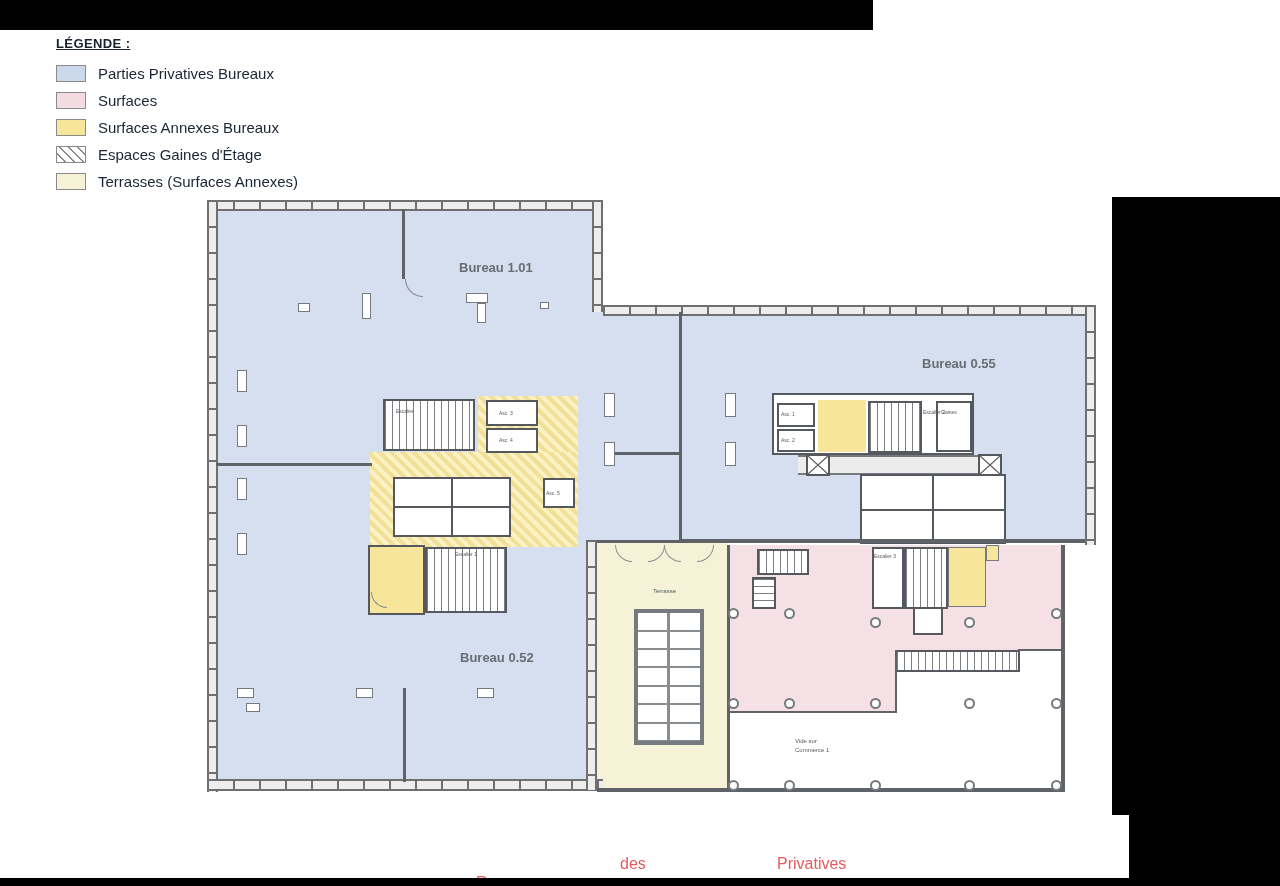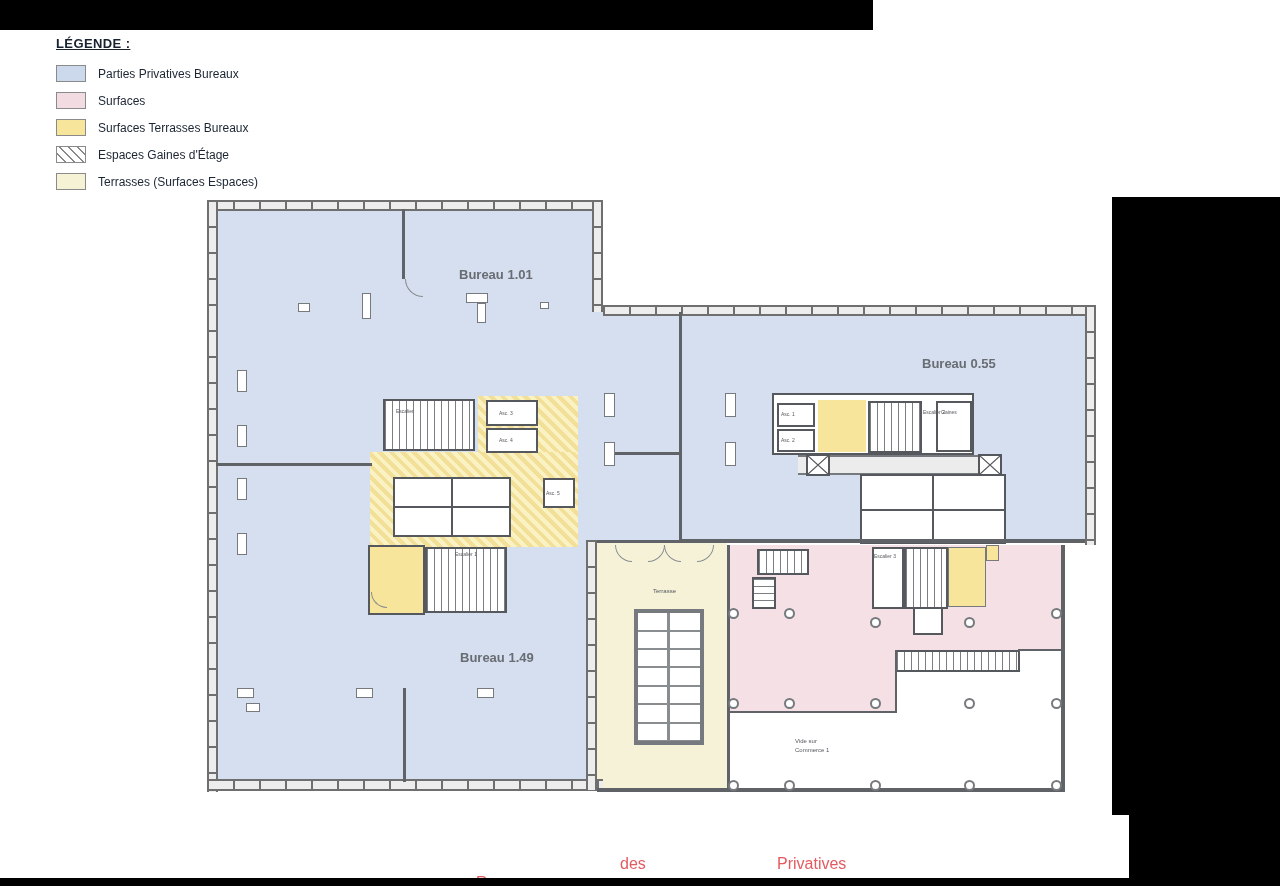--- a/index.html
+++ b/index.html
@@ -12,21 +12,21 @@
   .legend{position:absolute;left:12px;top:36px;margin-left:44px;}
   .legend-title{font-size:13px;font-weight:bold;color:#17212f;text-decoration:underline;
                 letter-spacing:.4px;margin-bottom:14px;}
   .legend-item{display:flex;align-items:center;margin-bottom:10px;}
   .sw{width:30px;height:17px;border:1px solid #8a8a8a;box-sizing:border-box;flex:0 0 auto;}
   .sw-blue{background:#ccd8ec;}
   .sw-pink{background:#f2dce2;}
   .sw-yellow{background:#f7e59c;}
   .sw-hatch{background:repeating-linear-gradient(45deg,#ffffff 0 5px,#8a8a8a 5px 6.5px);}
   .sw-pale{background:#f5f2d6;}
-  .legend-label{font-size:12px;color:#1b2533;margin-left:12px;white-space:nowrap;}
+  .legend-label{font-size:15px;color:#1b2533;margin-left:12px;white-space:nowrap;}
   
   .z-blue{background:#d5dfef;}
   .z-pink{background:#f5e1e5;}
   .z-pale{background:#f5f2d8;}
   .z-yellow{background:#f7e59c;}
   .z-hatch{background:repeating-linear-gradient(45deg,#f3e098 0 4px,#fbf2c4 4px 8px);}
   
   .facade-h{background:#ededed;border-top:2px solid #6f6f6f;border-bottom:2px solid #6f6f6f;
             box-sizing:border-box;
             background-image:repeating-linear-gradient(90deg,#6f6f6f 0 2px,transparent 2px 26px);}
@@ -178,23 +178,23 @@
   <div class="col-circle" style="left:784px;top:698px;"></div>
   <div class="col-circle" style="left:870px;top:698px;"></div>
   <div class="col-circle" style="left:964px;top:698px;"></div>
   <div class="col-circle" style="left:1051px;top:698px;"></div>
   <div class="col-circle" style="left:728px;top:780px;"></div>
   <div class="col-circle" style="left:784px;top:780px;"></div>
   <div class="col-circle" style="left:870px;top:780px;"></div>
   <div class="col-circle" style="left:964px;top:780px;"></div>
   <div class="col-circle" style="left:1051px;top:780px;"></div>
 
-  <div class="room-label" style="left:459px;top:260px;margin-top:7px;">Bureau 1.01</div>
+  <div class="room-label" style="left:459px;top:260px;">Bureau 1.01</div>
   <div class="room-label" style="left:922px;top:356px;">Bureau 0.55</div>
-  <div class="room-label" style="left:460px;top:650px;">Bureau 1.49</div>
+  <div class="room-label" style="left:460px;top:650px;">Bureau 0.52</div>
   <div class="tiny-label" style="left:653px;top:587px;">Terrasse</div>
   <div class="tiny-label" style="left:795px;top:737px;">Vide sur</div>
   <div class="tiny-label" style="left:795px;top:746px;">Commerce 1</div>
 
   <div class="micro-label" style="left:499px;top:410px;">Asc. 3</div>
   <div class="micro-label" style="left:499px;top:437px;">Asc. 4</div>
   <div class="micro-label" style="left:546px;top:490px;">Asc. 5</div>
   <div class="micro-label" style="left:396px;top:408px;">Escalier</div>
   <div class="micro-label" style="left:455px;top:551px;">Escalier 1</div>
   <div class="micro-label" style="left:781px;top:411px;">Asc. 1</div>
@@ -212,29 +212,29 @@
     <div class="legend-item">
       <div class="sw sw-blue"></div>
       <span class="legend-label">Parties Privatives Bureaux</span>
     </div>
     <div class="legend-item">
       <div class="sw sw-pink"></div>
       <span class="legend-label">Surfaces</span>
     </div>
     <div class="legend-item">
       <div class="sw sw-yellow"></div>
-      <span class="legend-label">Surfaces Terrasses Bureaux</span>
+      <span class="legend-label">Surfaces Annexes Bureaux</span>
     </div>
     <div class="legend-item">
       <div class="sw sw-hatch"></div>
       <span class="legend-label">Espaces Gaines d'Étage</span>
     </div>
     <div class="legend-item">
       <div class="sw sw-pale"></div>
-      <span class="legend-label">Terrasses (Surfaces Espaces)</span>
+      <span class="legend-label">Terrasses (Surfaces Annexes)</span>
     </div>
   </div>
 
   <div class="blackbar" style="left:0;top:0;width:873px;height:30px;"></div>
   <div class="blackbar" style="left:1112px;top:197px;width:168px;height:618px;"></div>
   <div class="blackbar" style="left:1129px;top:814px;width:151px;height:72px;"></div>
   <div class="blackbar" style="left:0;top:878px;width:1280px;height:8px;"></div>
 
 </div>
 

